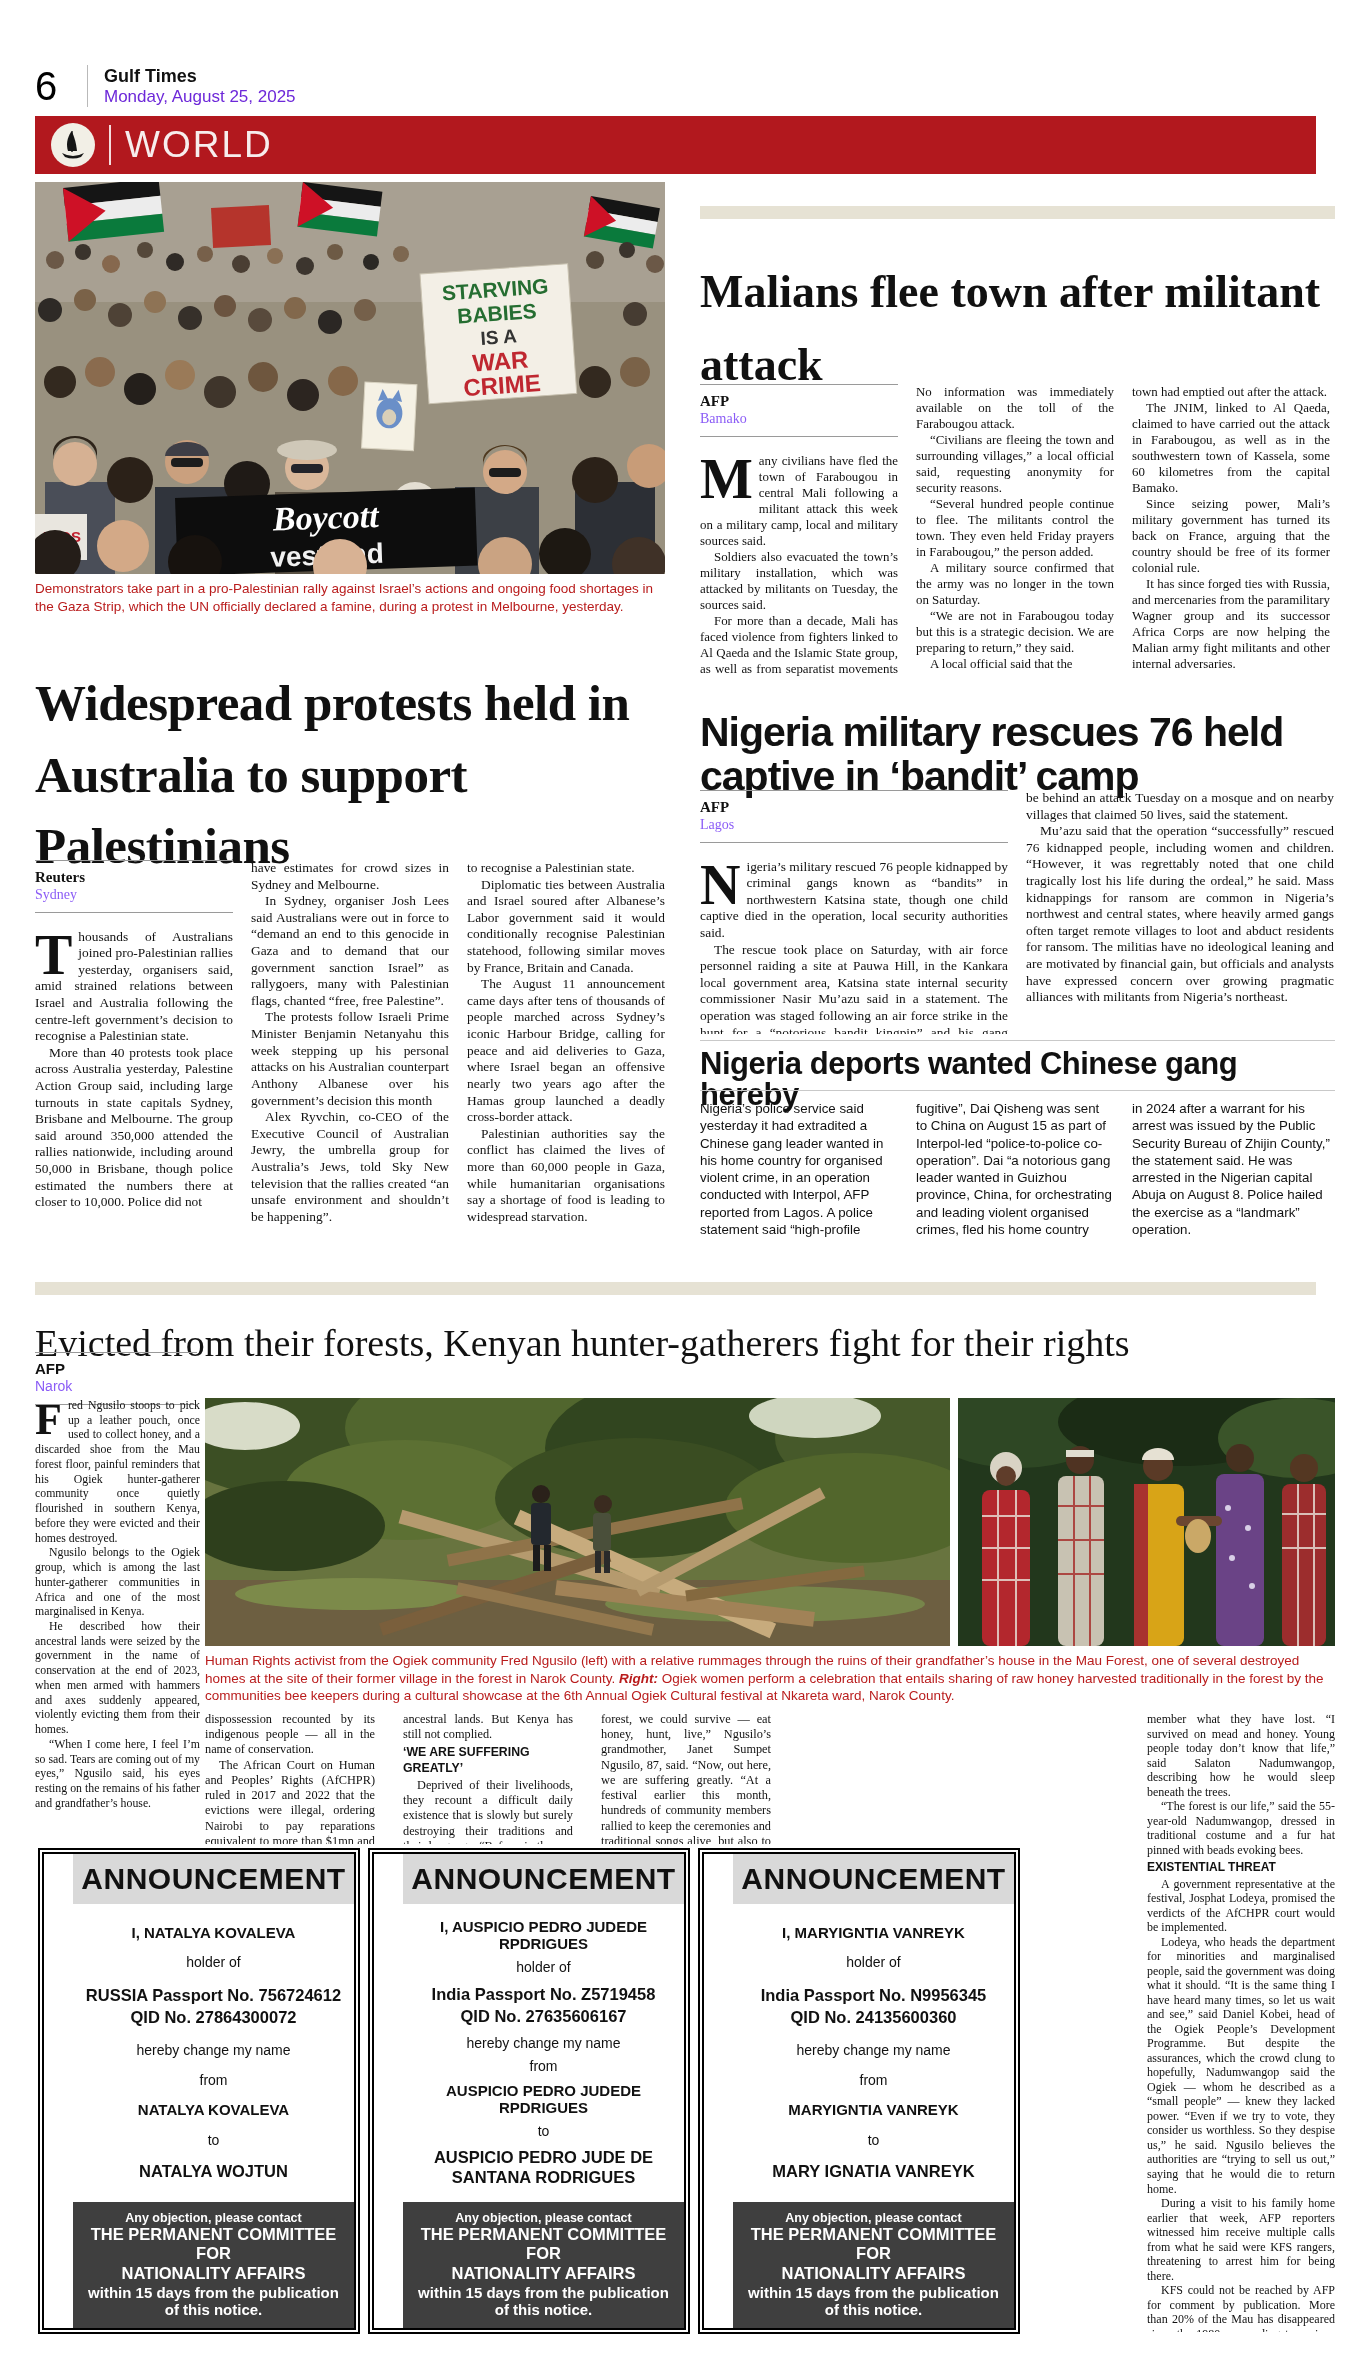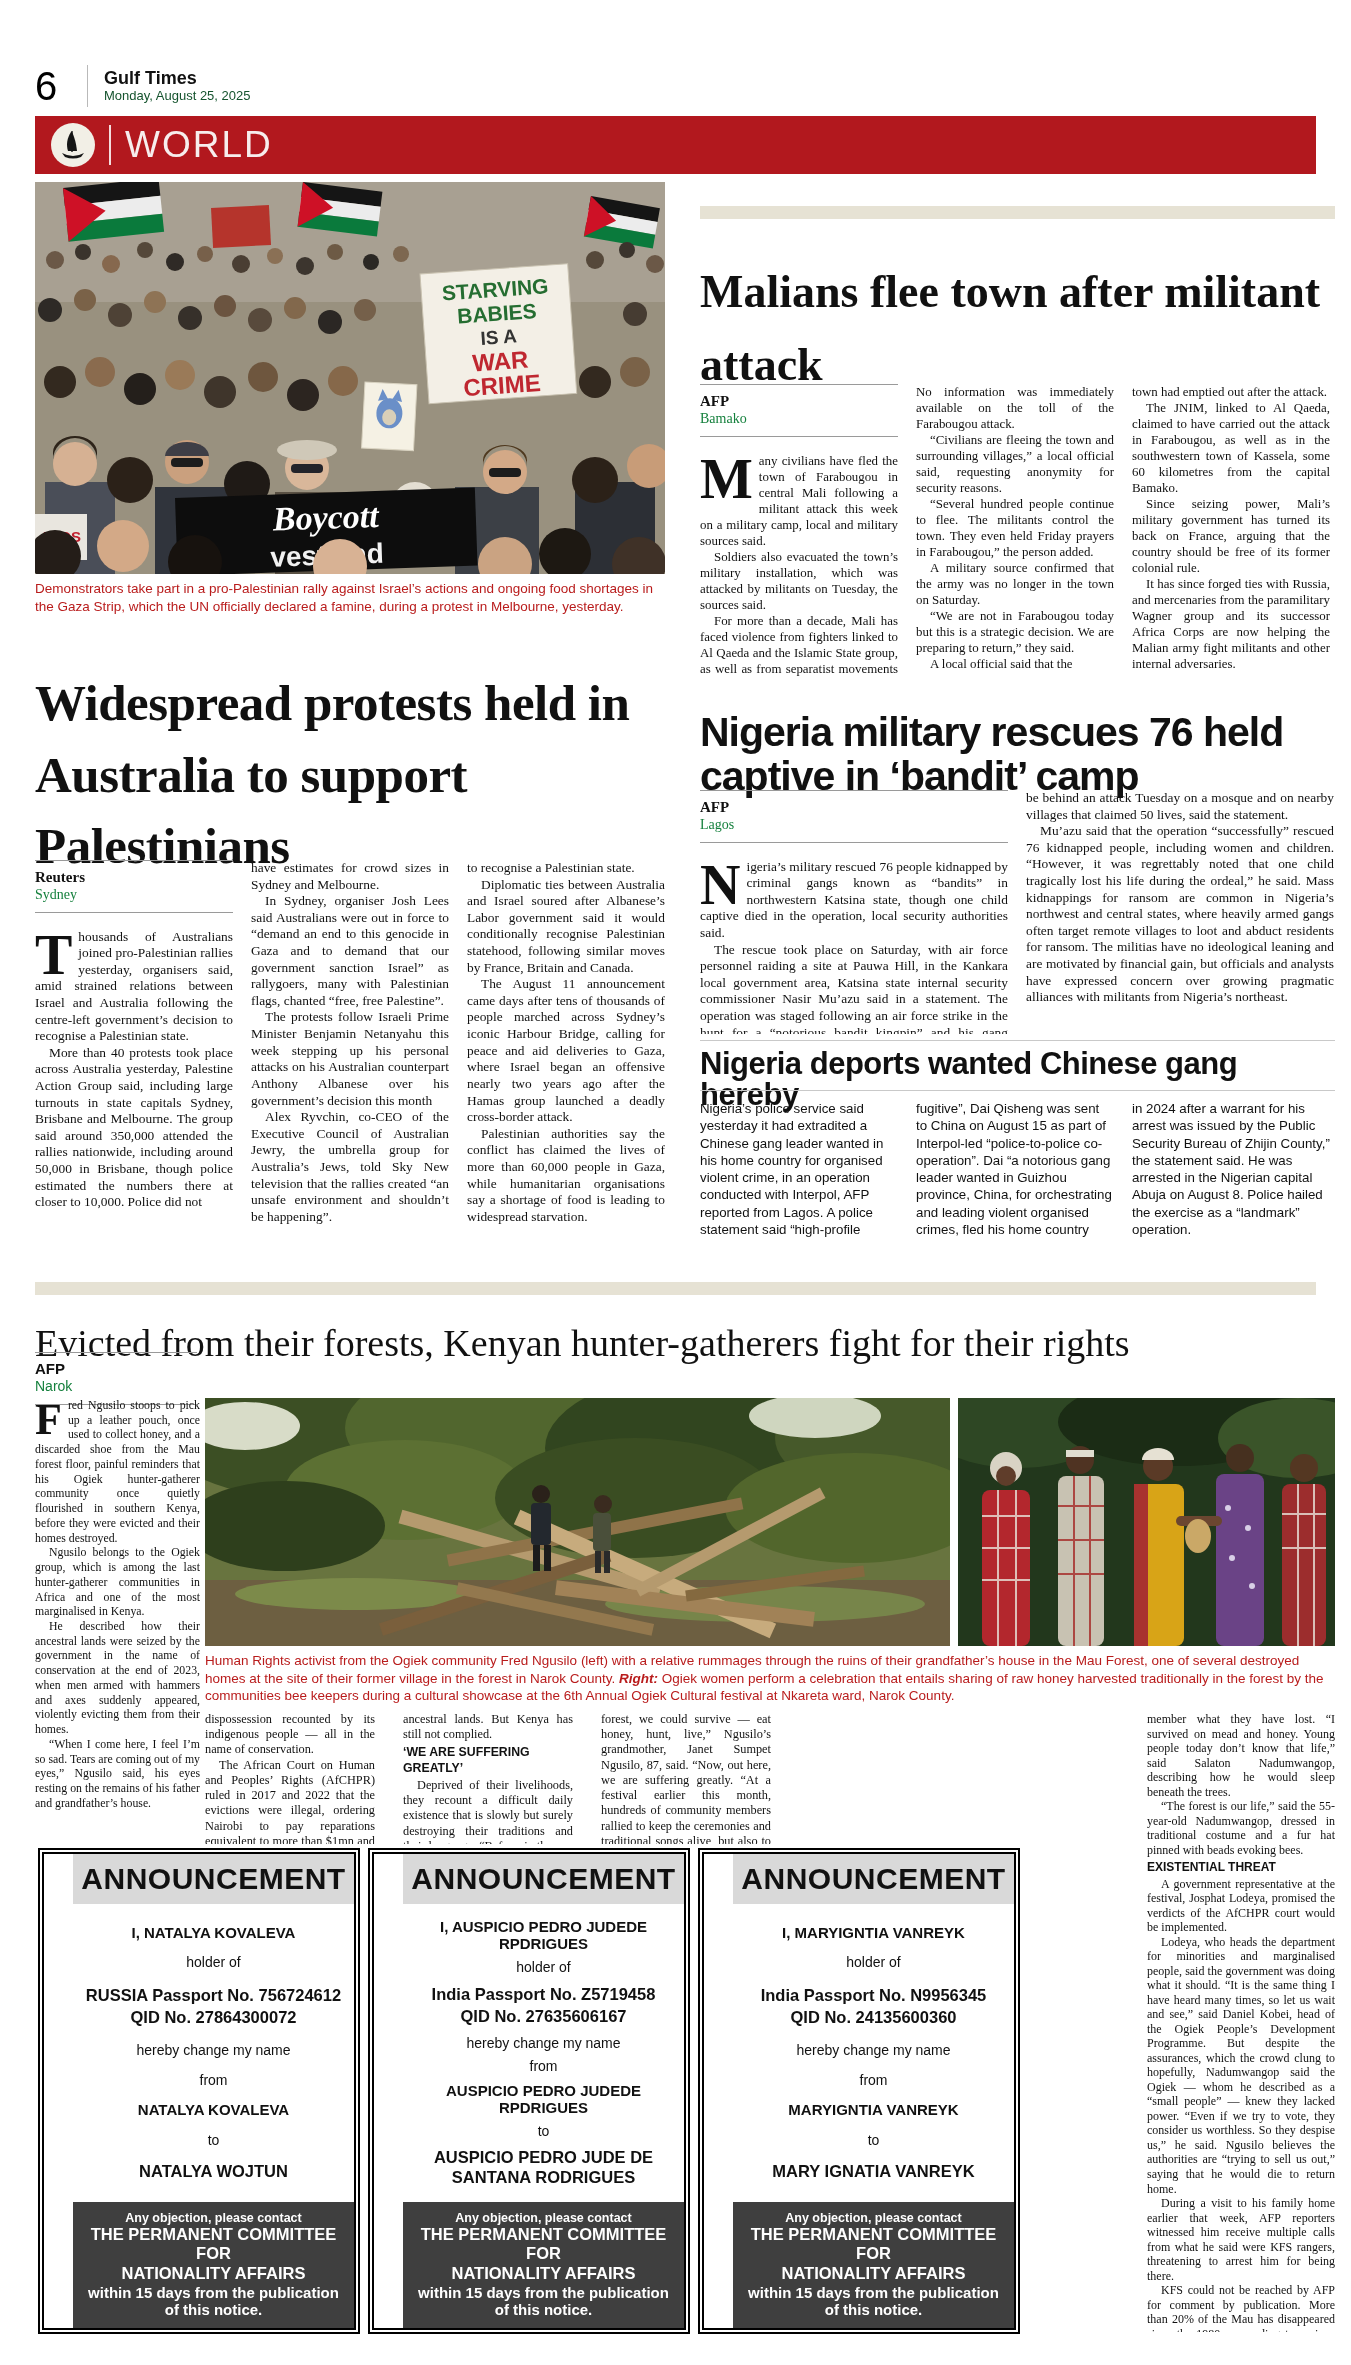--- a/index.html
+++ b/index.html
@@ -6,21 +6,21 @@
   .page{position:relative;width:1351px;height:2365px;background:#ffffff;margin:0 auto;
         font-family:"Liberation Sans","DejaVu Sans",sans-serif;color:#111;overflow:hidden;}
   .abs{position:absolute;}
   .serif{font-family:"Liberation Serif","DejaVu Serif",serif;}
 
   
   .masthead{left:35px;top:60px;width:1281px;height:52px;display:flex;align-items:center;}
   .page-num{font-size:40px;font-weight:400;line-height:1;color:#000;width:52px;}
   .mast-div{width:1px;height:42px;background:#b9b9b9;margin:0 16px 0 0;}
   .paper-name{font-weight:700;font-size:18px;line-height:1.15;}
-  .paper-date{font-size:13px;line-height:1.15;color:#14532d;}
+  .paper-date{font-size:17px;line-height:1.15;color:#6d28d9;}
 
   
   .banner{left:35px;top:116px;width:1281px;height:58px;background:#b2181e;display:flex;align-items:center;gap:14px;padding-left:16px;box-sizing:border-box;}
   .logo-circle{width:44px;height:44px;border-radius:50%;background:#f2efe6;display:flex;align-items:center;justify-content:center;}
   .banner-sep{width:2px;height:40px;background:rgba(255,255,255,.85);}
   .banner-title{color:#f7eded;font-size:37px;letter-spacing:2px;font-weight:400;}
 
   
   figure{margin:0;}
   .lead-photo{left:35px;top:182px;width:630px;height:392px;}
@@ -34,21 +34,21 @@
   .h-china{left:700px;top:1048px;width:635px;font-weight:800;font-size:31px;line-height:1;letter-spacing:-.5px;font-stretch:condensed;}
   .h-kenya{left:35px;top:1298px;width:1281px;font-weight:400;font-size:38px;line-height:1.1;}
   .bar{background:#e6e2d4;height:13px;}
   .bar-mali{left:700px;top:206px;width:635px;}
   .bar-kenya{left:35px;top:1282px;width:1281px;}
   .rule{background:#c9c9c9;height:1px;}
 
   
   .byline{border-top:1px solid #9a9a9a;border-bottom:1px solid #9a9a9a;padding:7px 0 8px 0;margin-bottom:16px;}
   .agency{font-weight:700;font-size:15px;line-height:1.2;}
-  .place{font-size:14px;line-height:1.25;color:#15803d;}
+  .place{font-size:14px;line-height:1.25;color:#8b5cf6;}
 
   
   .cols{display:flex;gap:18px;}
   .col{width:198px;}
   .body-col p{margin:0;text-align:justify;font-size:13.4px;line-height:1.24;hyphens:auto;}
   .body-col p{text-indent:14px;}
   .body-col p:first-child,.body-col .lead-p,.body-col .subhead{text-indent:0;}
   .subhead{font-family:"Liberation Sans",sans-serif;font-weight:700;font-size:12.5px;margin:3px 0 2px 0 !important;text-align:left !important;}
   .dropcap{float:left;font-family:"Liberation Serif","DejaVu Serif",serif;font-weight:700;font-size:56px;line-height:.78;padding:5px 6px 0 0;}
   .aus-cols{left:35px;top:860px;width:640px;height:420px;overflow:hidden;}

